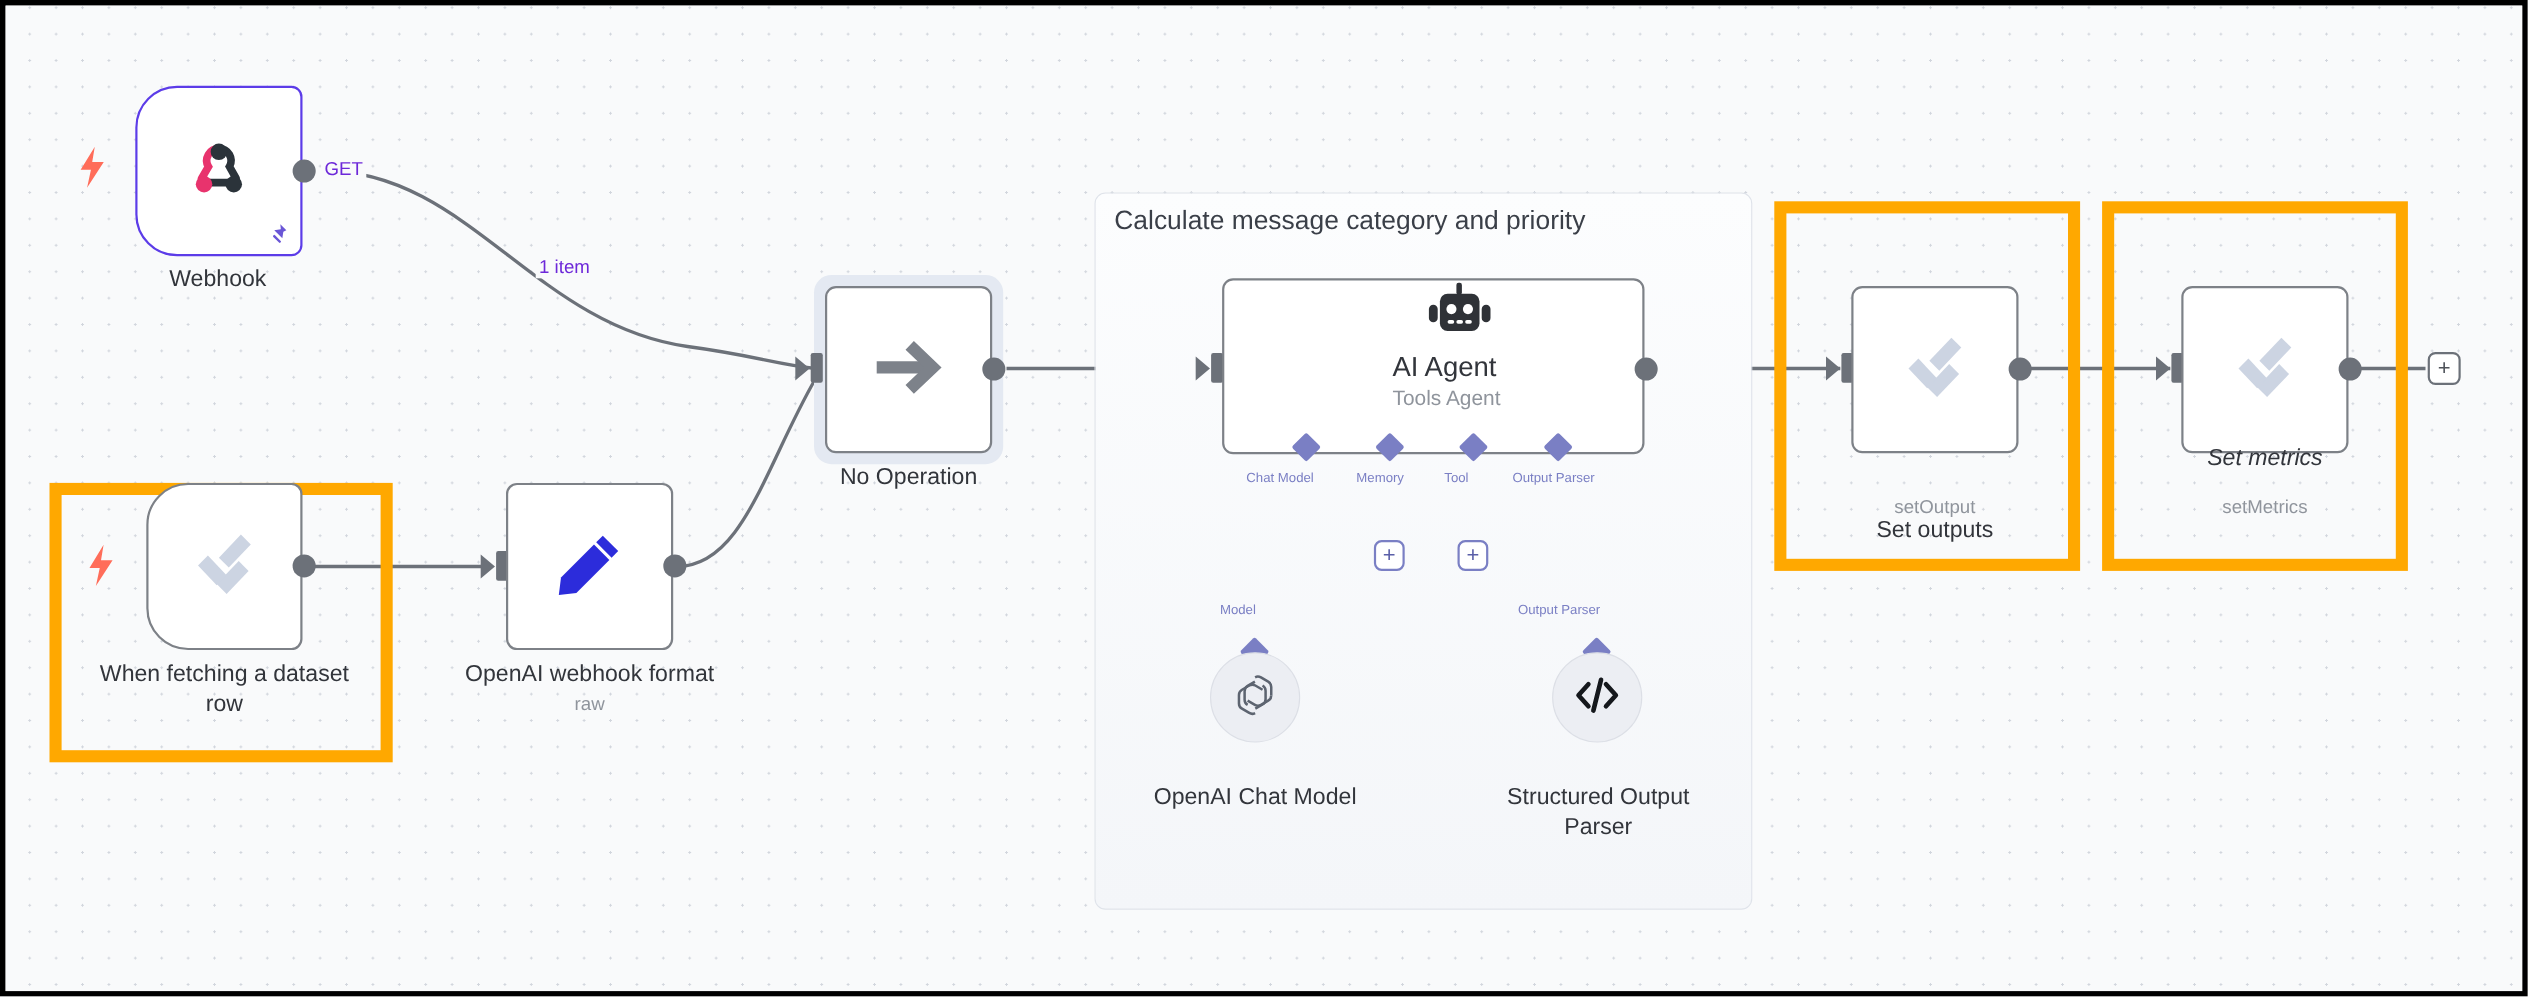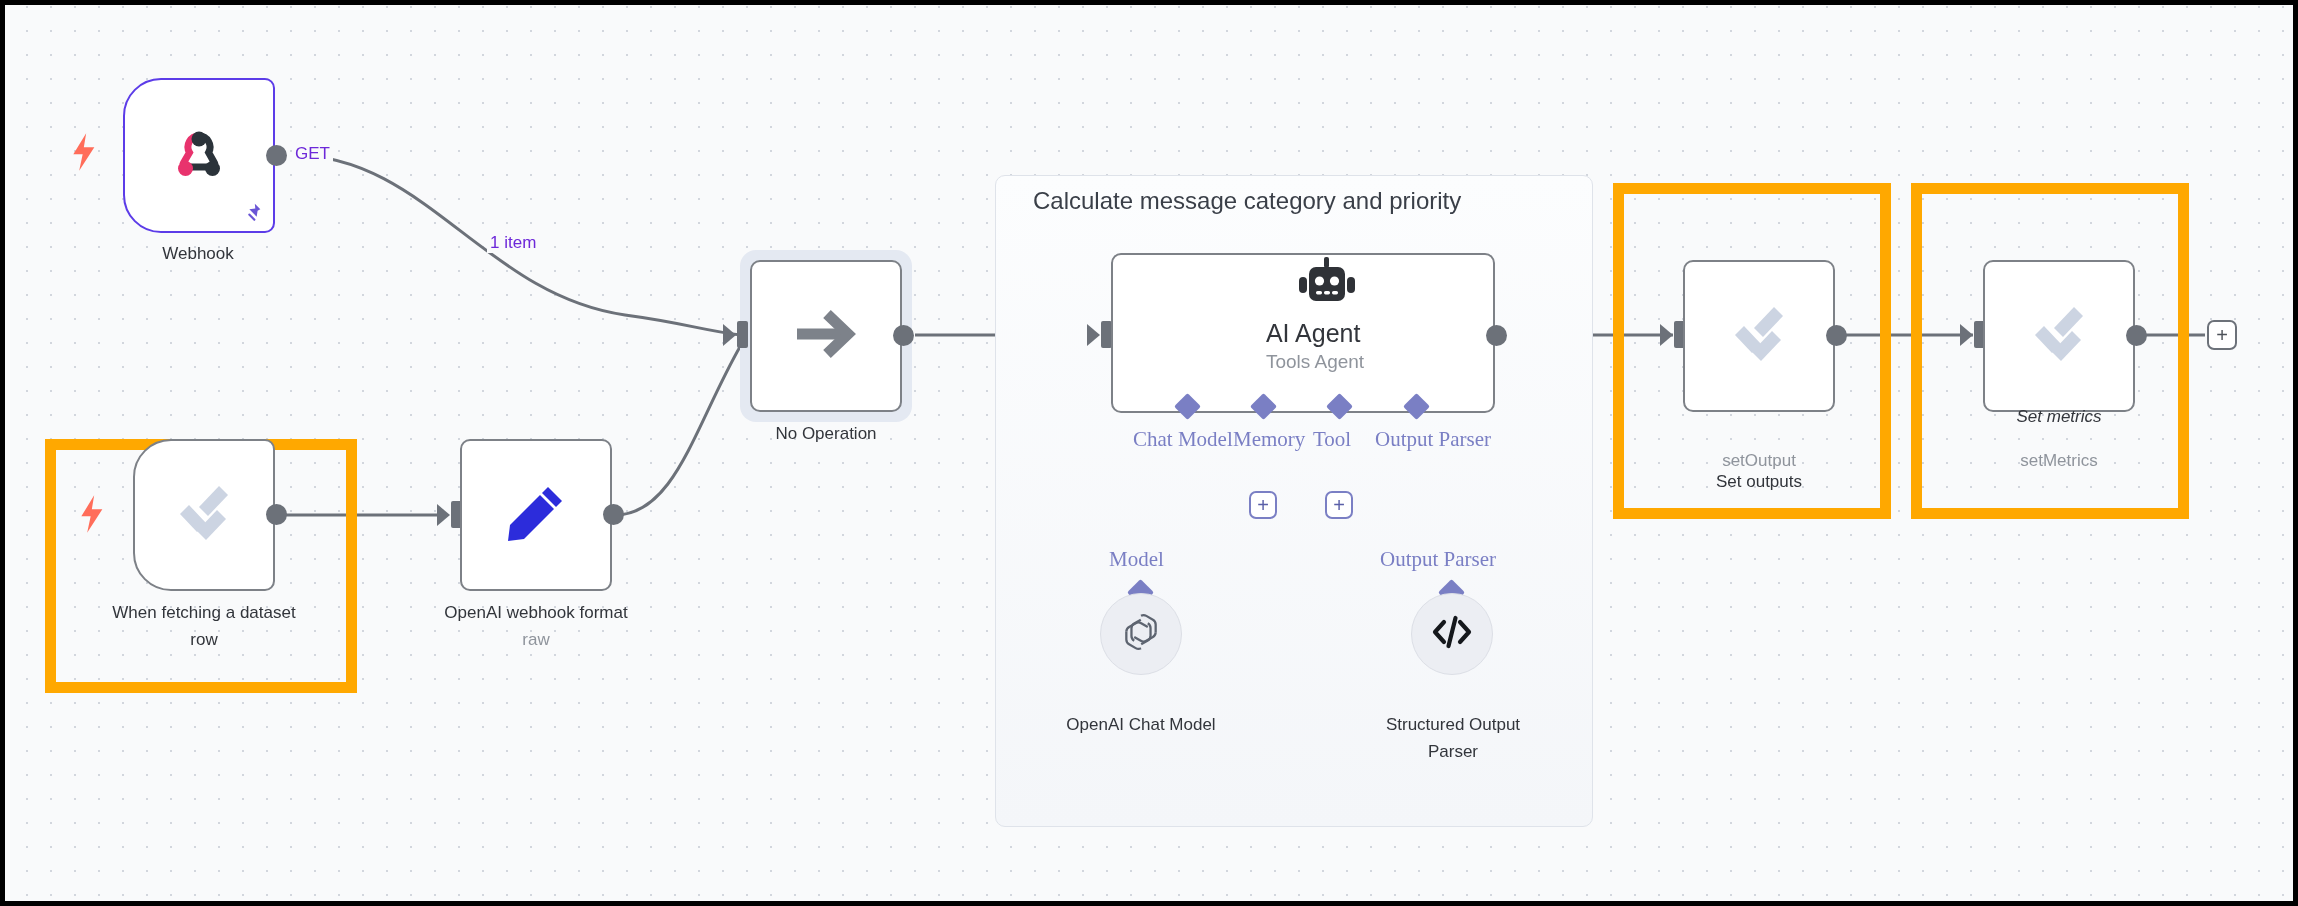--- a/index.html
+++ b/index.html
@@ -32,21 +32,20 @@
     border-radius: 10px;
     background: linear-gradient(180deg,#fcfdfe 0%, #f4f6f9 100%);
     box-sizing: border-box;
   }
   .sticky-title {
     position: absolute;
     font-size: 24px;
     color: #3a3f48;
     font-weight: 400;
     white-space: nowrap;
-    margin-left: 20px;
   }
   
   .hl-box {
     position: absolute;
     border: 11px solid #ffa800;
     box-sizing: border-box;
     background: transparent;
   }
   
   .node {
@@ -72,21 +71,21 @@
     border-radius: 16px;
     background: #e4e9f2;
   }
   .node-wide {
     border-radius: 10px;
     justify-content: flex-start;
   }
   .node-label {
     position: absolute;
     text-align: center;
-    font-size: 17px;
+    font-size: 21px;
     color: #32353b;
     line-height: 27px;
     white-space: pre-line;
   }
   .node-sublabel {
     position: absolute;
     text-align: center;
     font-size: 17px;
     color: #8f949c;
     line-height: 22px;
@@ -145,24 +144,23 @@
   }
   .diamond {
     position: absolute;
     width: 19px; height: 19px;
     background: #7a7fc4;
     transform: rotate(45deg);
     border-radius: 2px;
   }
   .conn-label {
     position: absolute;
-    font-size: 21px;
+    font-size: 12px;
     color: #7a7fc4;
     white-space: nowrap;
-    font-family: Liberation Serif, serif;
   }
   .plus-btn {
     position: absolute;
     width: 28px; height: 28px;
     border: 2px solid #7a7fc4;
     border-radius: 7px;
     background: #ffffff;
     box-sizing: border-box;
     display: flex; align-items: center; justify-content: center;
     color: #5a5fa8;

